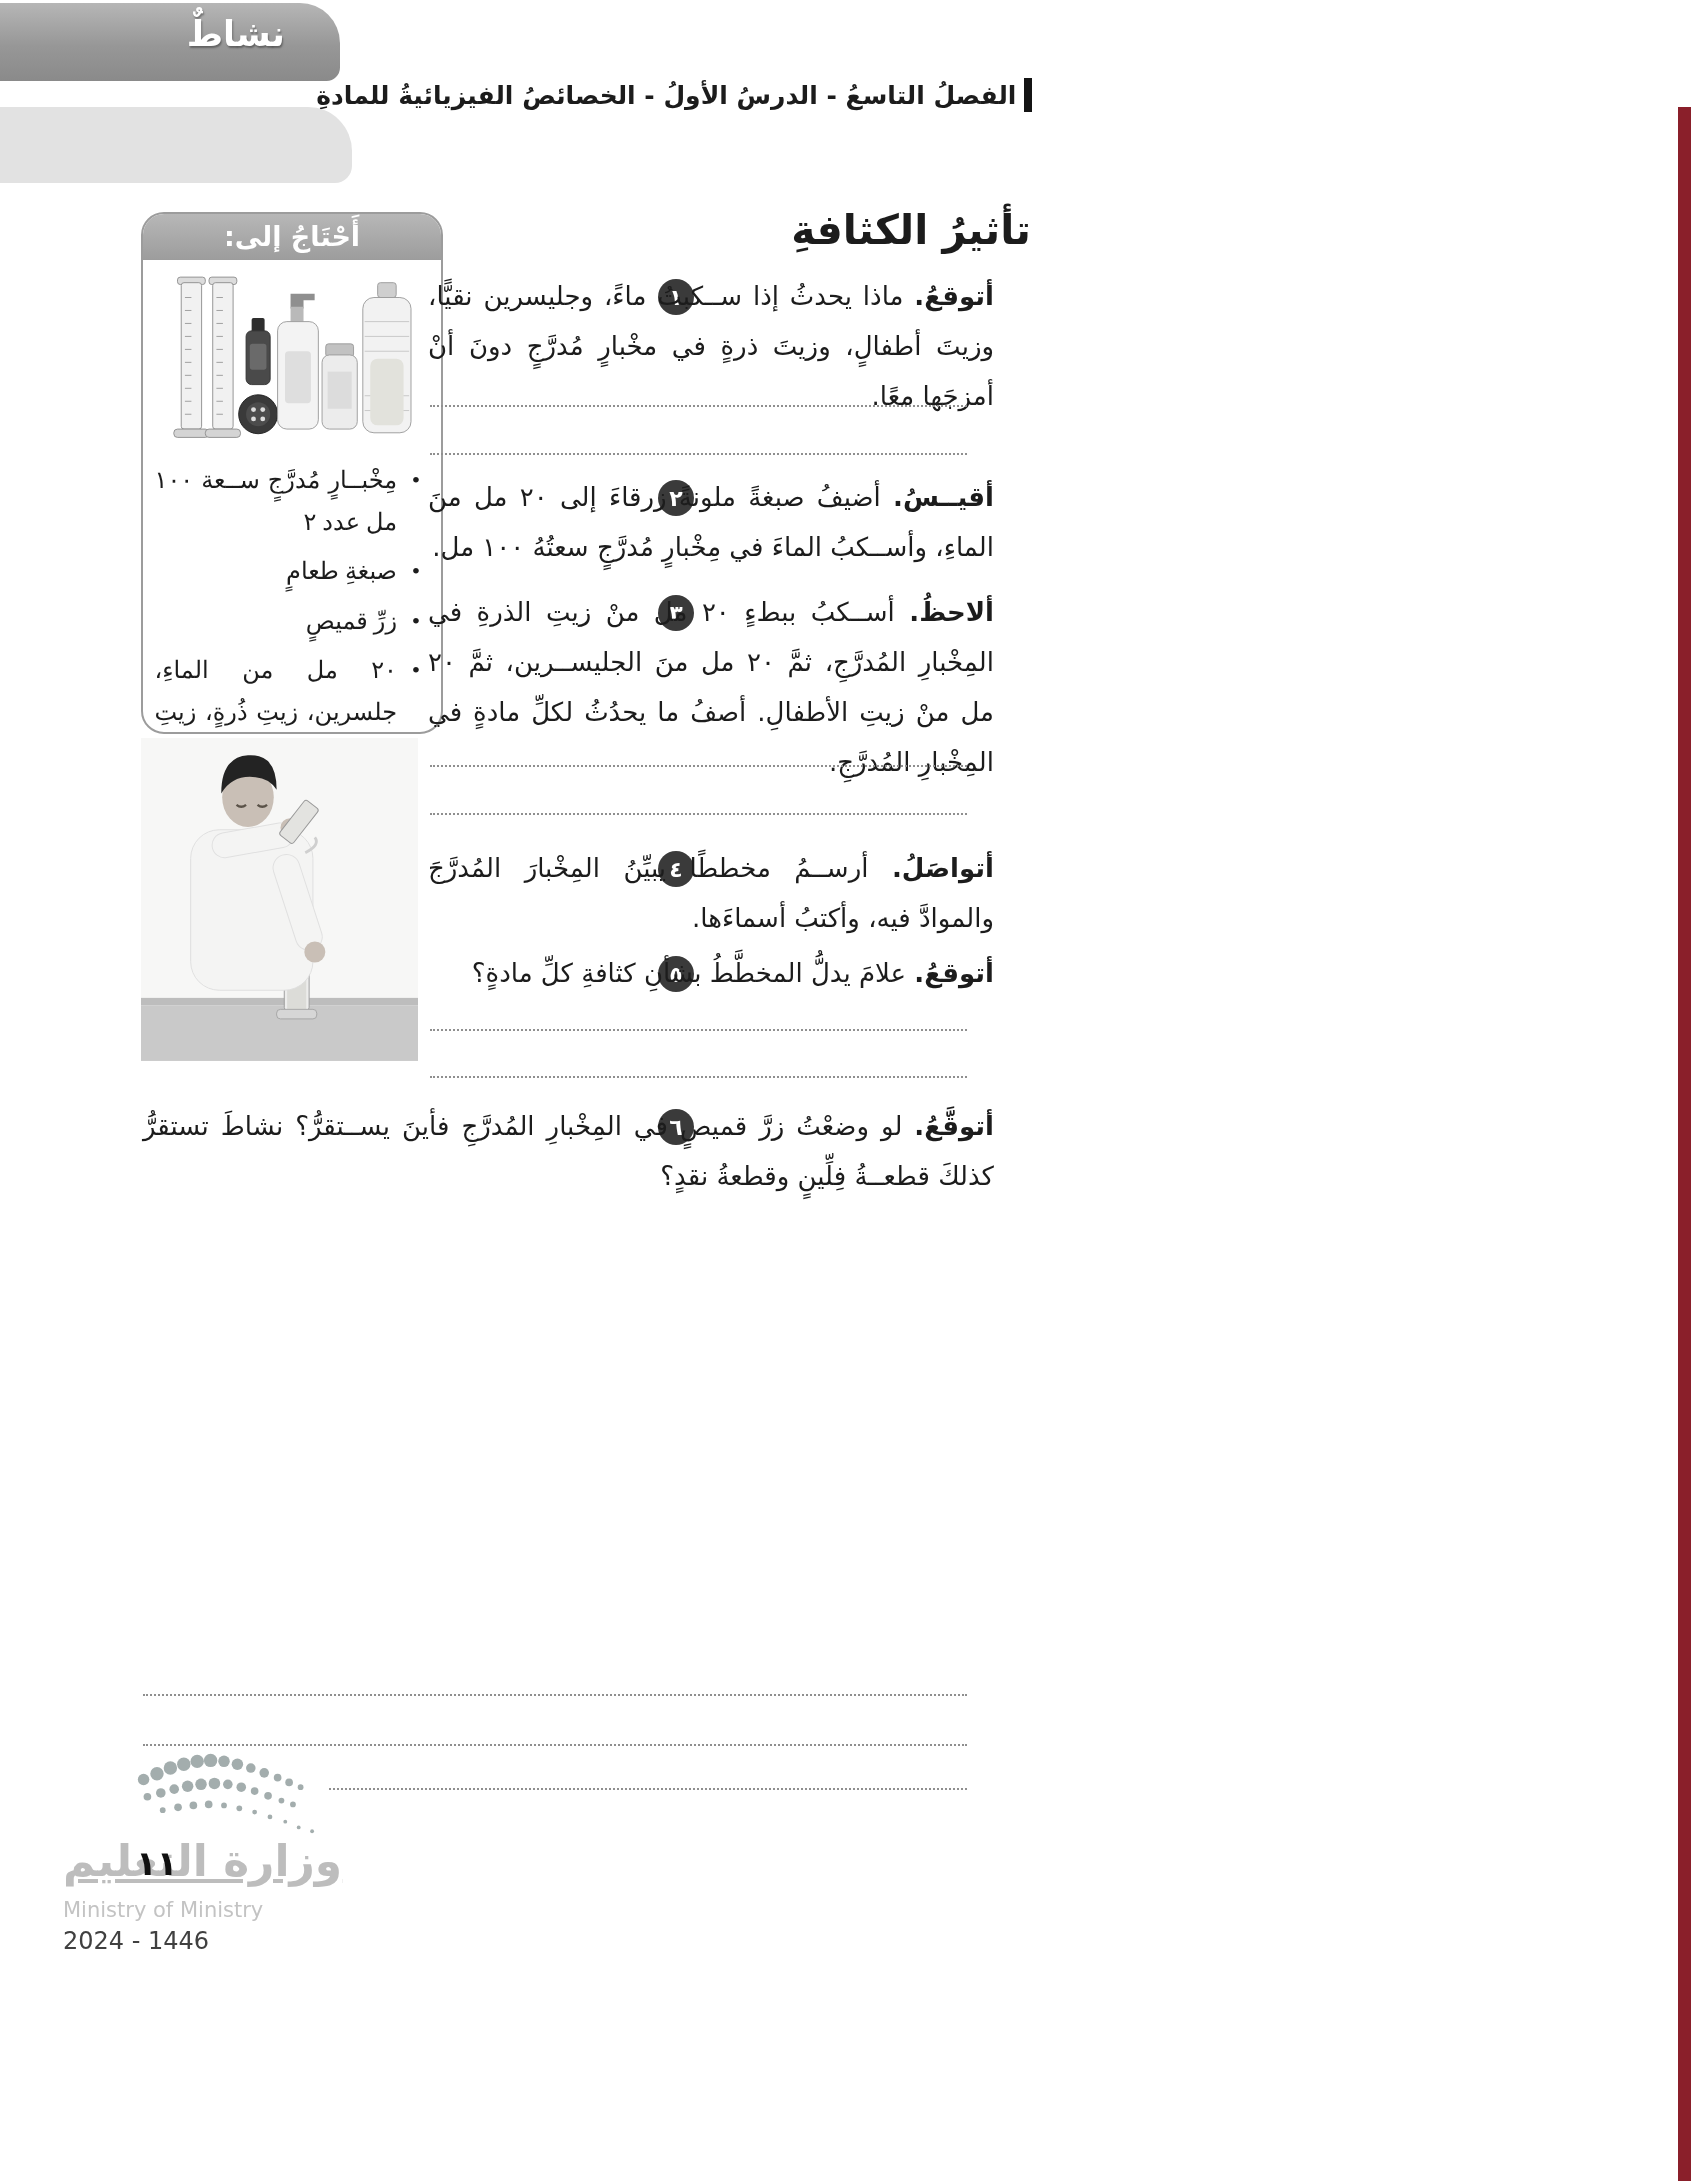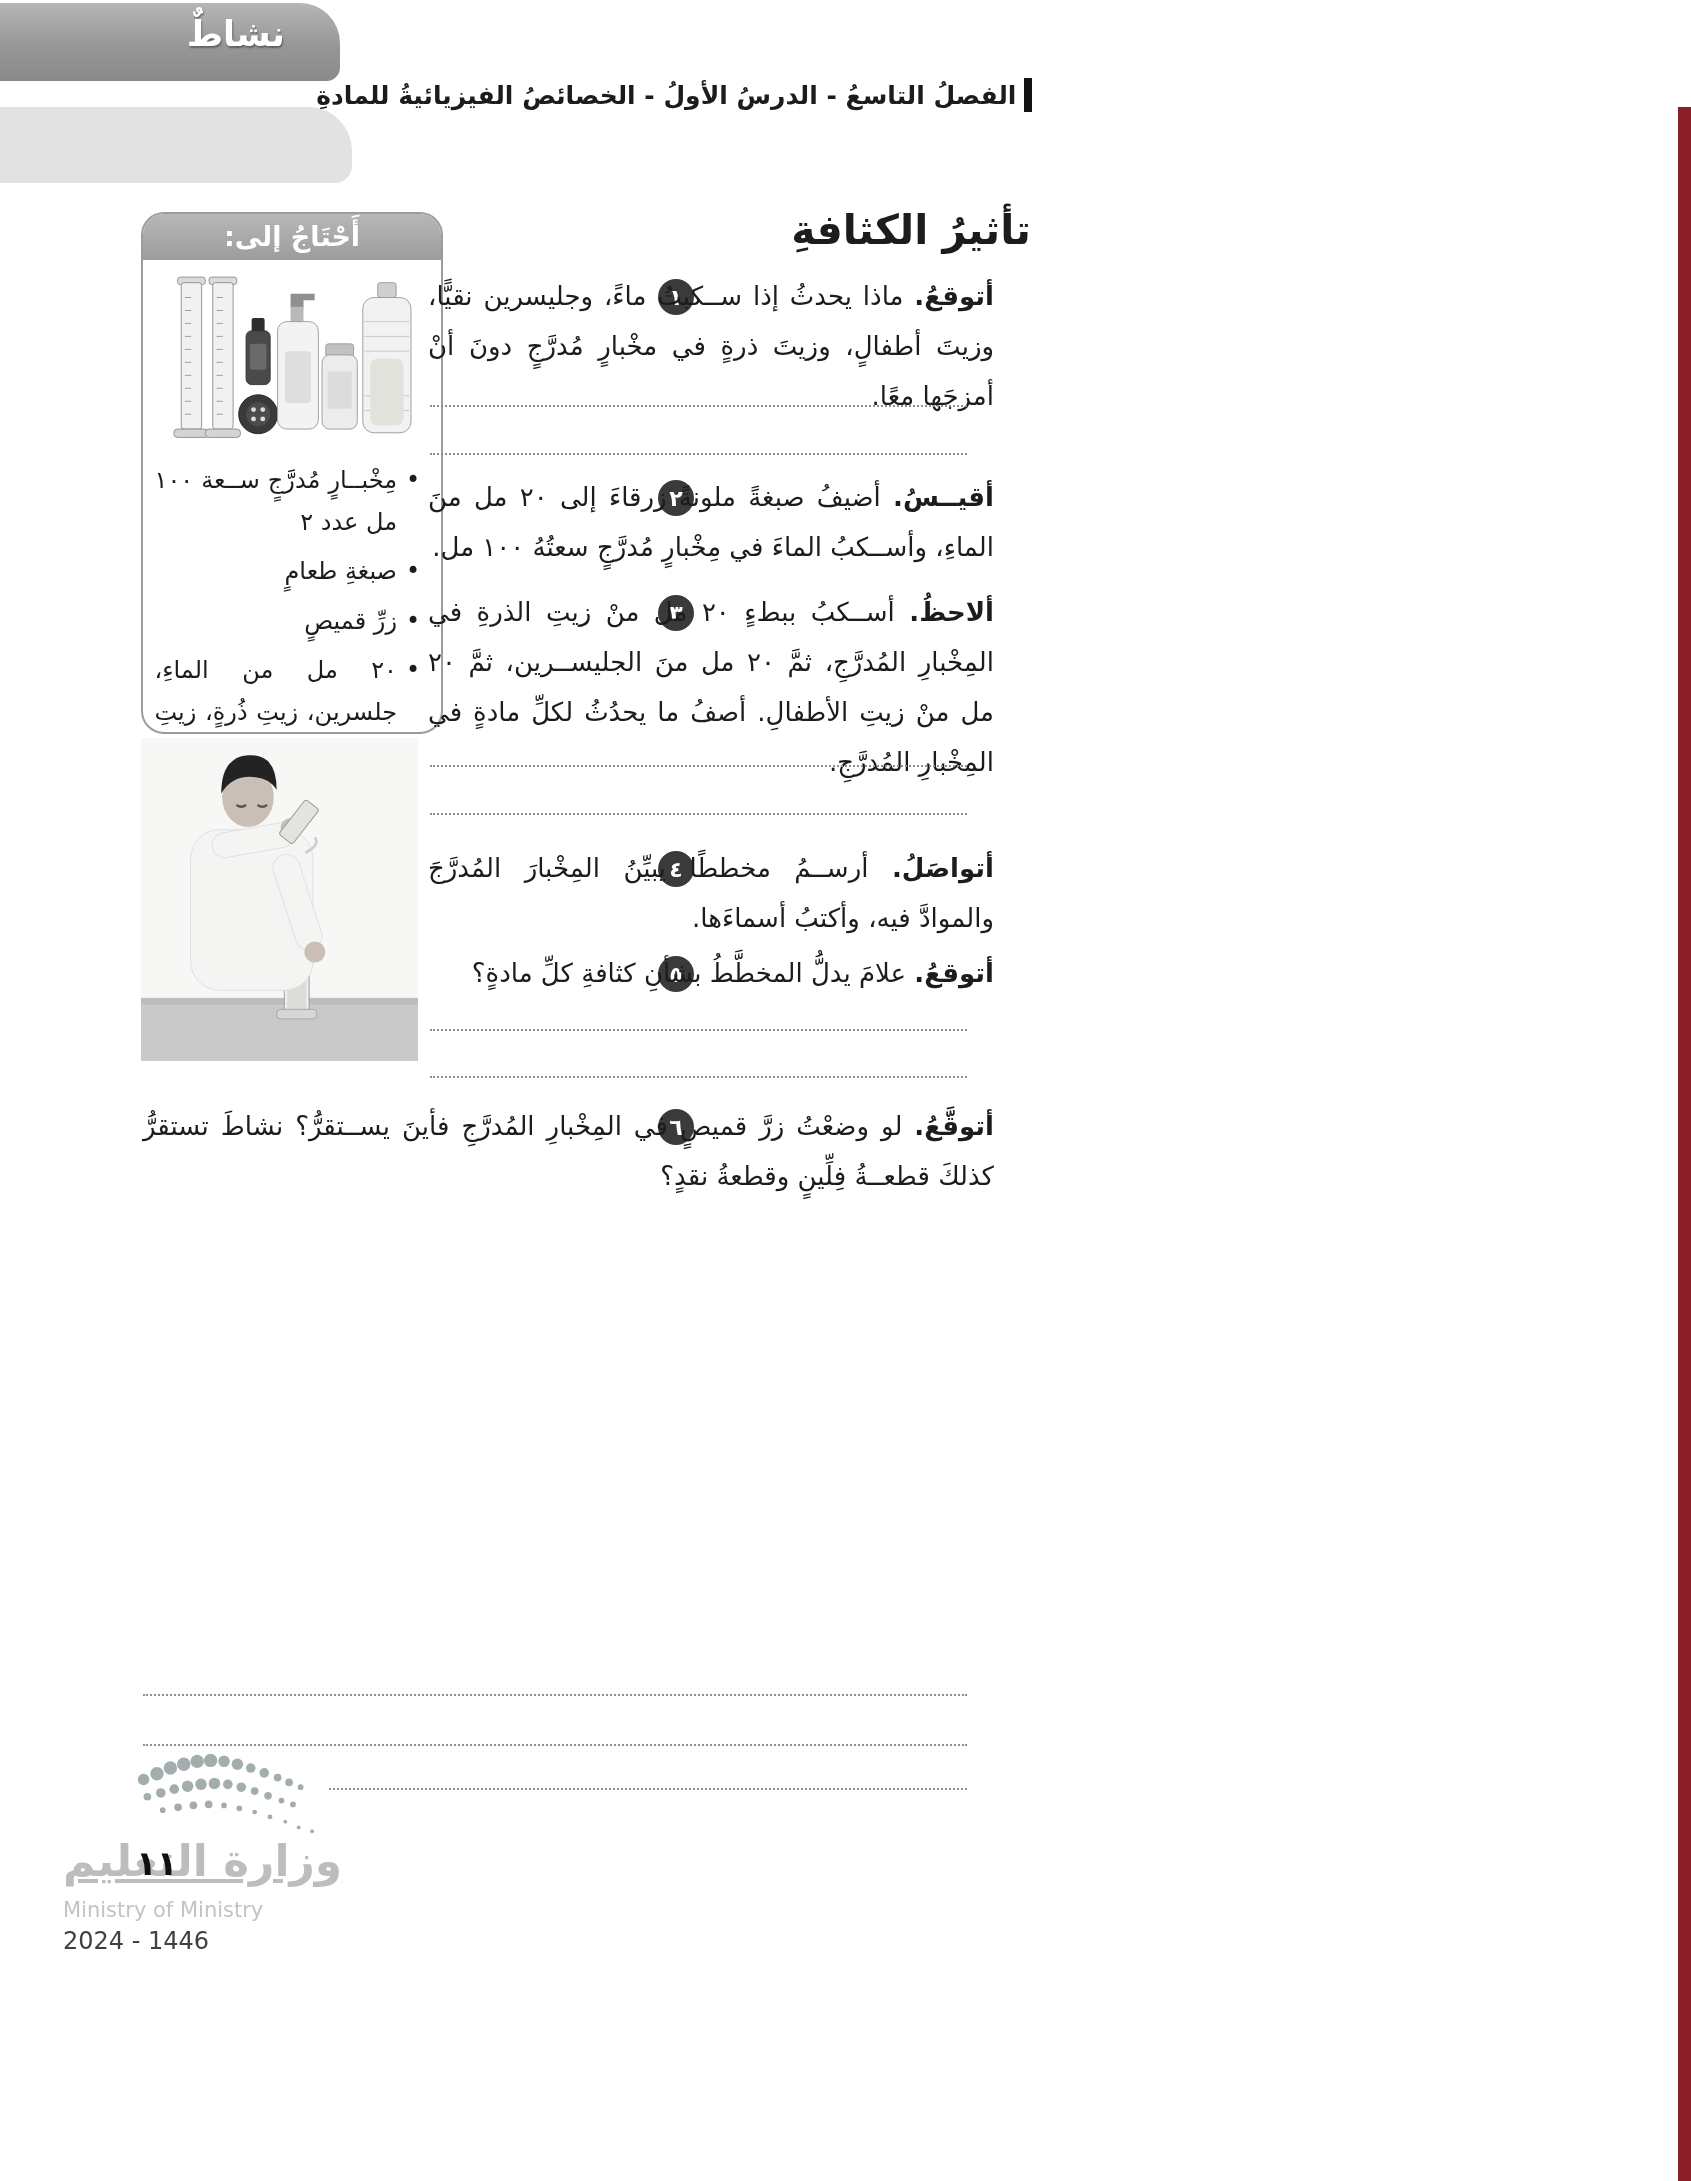--- a/index.html
+++ b/index.html
@@ -28,21 +28,21 @@
   .main-title { position: absolute; top: 206px; right: 661px; font-size: 41px; font-weight: bold; }
 
   
   .materials-box { position: absolute; top: 212px; left: 141px; width: 302px; height: 522px;
     border: 2.9px solid #9c9c9c; border-radius: 23px; background: #ffffff; overflow: hidden; }
   .materials-header { height: 46px; background: linear-gradient(180deg, #b7b7b7, #9d9d9d); color: #ffffff;
     font-weight: bold; font-size: 27px; display: flex; align-items: center; justify-content: center;
     border-bottom: 1.9px solid #9c9c9c; }
   .materials-figure { height: 191px; padding: 5.7px 9.6px 0; }
   .materials-figure svg { width: 100%; height: 100%; }
-  .materials-list { margin: 7.6px 0 0; padding: 0 19px 0 11.5px; list-style: none; font-size: 24px; line-height: 42px; }
+  .materials-list { margin: 7.6px 0 0; padding: 0 19px 0 11.5px; list-style: none; font-size: 24px; line-height: 42px; font-family: Liberation Serif, serif; }
   .materials-list li { position: relative; padding-right: 25px; text-align: justify; margin-bottom: 7.6px; }
   .materials-list li::before { content: "•"; position: absolute; right: 1.9px; top: 0; }
 
   
   .photo-frame { position: absolute; top: 738px; left: 141px; width: 277px; height: 323px; }
   .photo-frame svg { width: 100%; height: 100%; }
 
   
   .step { position: absolute; right: 698px; width: 566px; font-size: 26px; line-height: 50px; text-align: justify; }
   .step .lead { font-weight: bold; }

